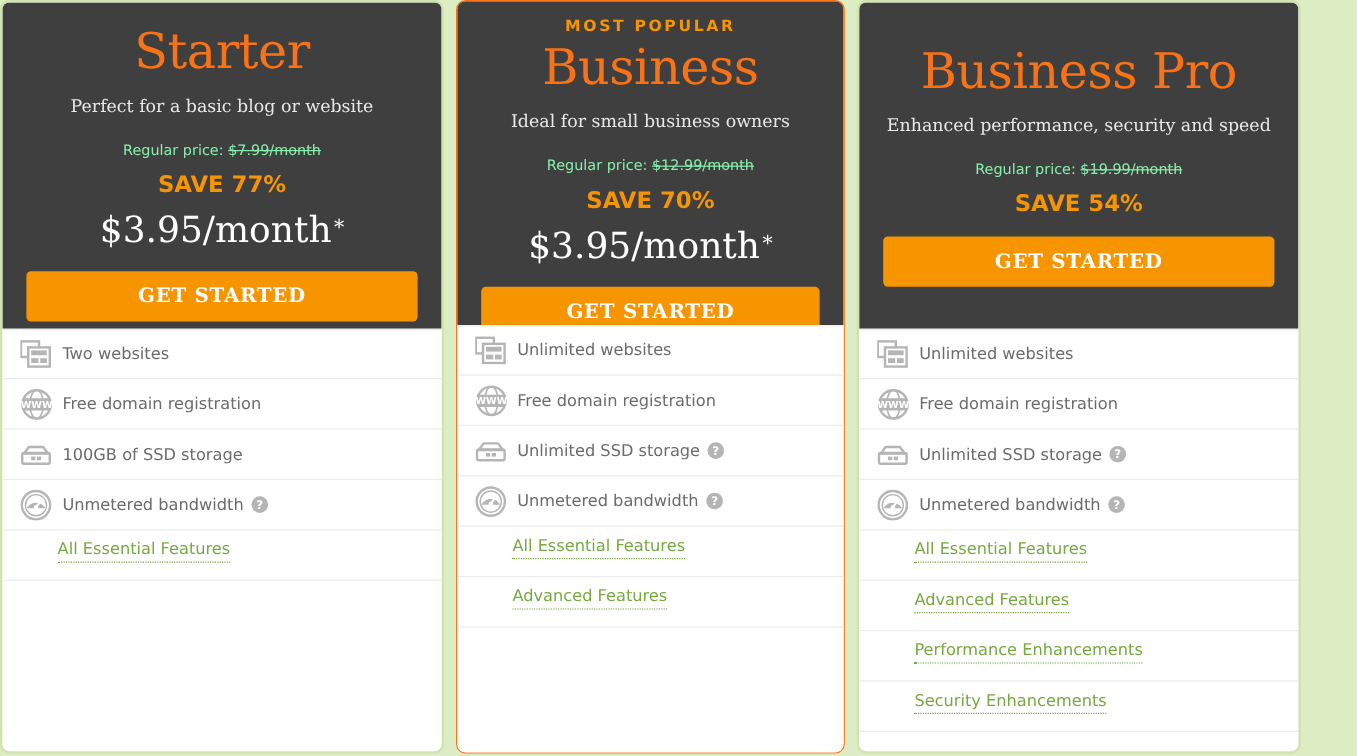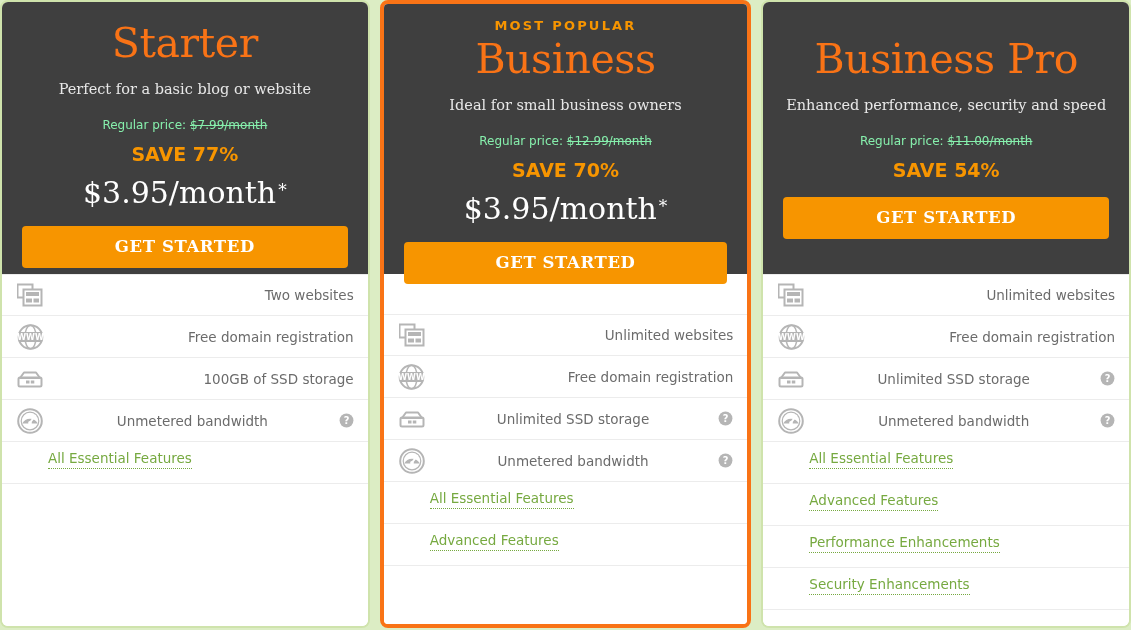--- a/index.html
+++ b/index.html
@@ -29,23 +29,22 @@
     height: 628px;
     background: #ffffff;
     border-radius: 8px;
     border: 2px solid #cfe3ac;
     overflow: hidden;
     display: flex;
     flex-direction: column;
     position: relative;
   }
   .card.featured {
-    border: 4px solid #f97316;
-    width: 372px;
-    gap: 40px;
+    border: 1px solid #f97316;
+    width: 324px;
   }
   .spacer { width: 10px; flex: 0 0 10px; height: 10px; }
 
   
   .card-header {
     background: #3f3f3f;
     color: #ffffff;
     padding: 14px 20px 20px;
     text-align: center;
     flex: 0 0 auto;
@@ -145,21 +144,20 @@
     background: #ffffff;
     padding: 0;
   }
 
   .feature-row {
     display: flex;
     align-items: center;
     height: 42px;
     border-bottom: 1px solid #ececec;
     padding: 0 14px;
-    justify-content: space-between;
   }
   .feature-row.first { border-top: 1px solid #ececec; }
 
   .feat-icon {
     width: 28px;
     height: 28px;
     flex: 0 0 28px;
     display: flex;
     align-items: center;
     justify-content: center;
@@ -347,21 +345,21 @@
           <a class="feat-link">Advanced Features</a>
         </div>
       </div>
     </div>
     <div class="spacer"></div>
     <div class="card">
       <div class="card-header">
         <div class="badge empty"></div>
         <div class="plan-name">Business Pro</div>
         <div class="plan-tagline">Enhanced performance, security and speed</div>
-        <div class="regular-price"><span>Regular price:</span> <span class="struck">$11.00/month</span></div>
+        <div class="regular-price"><span>Regular price:</span> <span class="struck">$19.99/month</span></div>
         <div class="save">SAVE 54%</div>
         <button class="cta">GET STARTED</button>
       </div>
       <div class="features">
         <div class="feature-row first">
           <span class="feat-icon">
             <svg width="26" height="24" viewBox="0 0 26 24">
               <rect x="0.5" y="1.5" width="15" height="13" fill="none" stroke="#b5b5b5" stroke-width="2"></rect>
               <rect x="6.5" y="6.5" width="18" height="16" fill="#fff" stroke="#b5b5b5" stroke-width="2"></rect>
               <rect x="9" y="9" width="13" height="4" fill="#b5b5b5"></rect>

